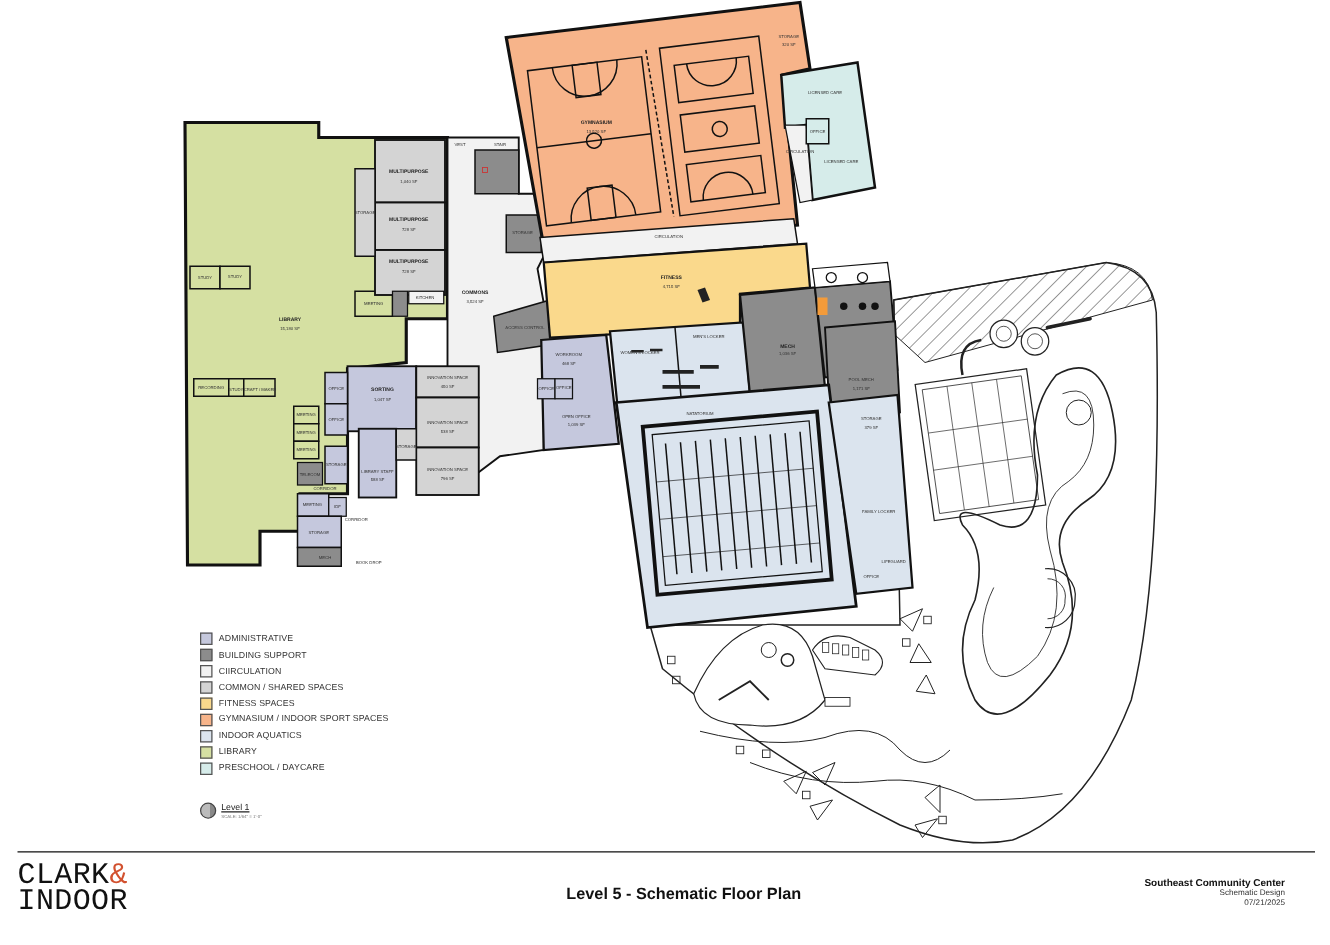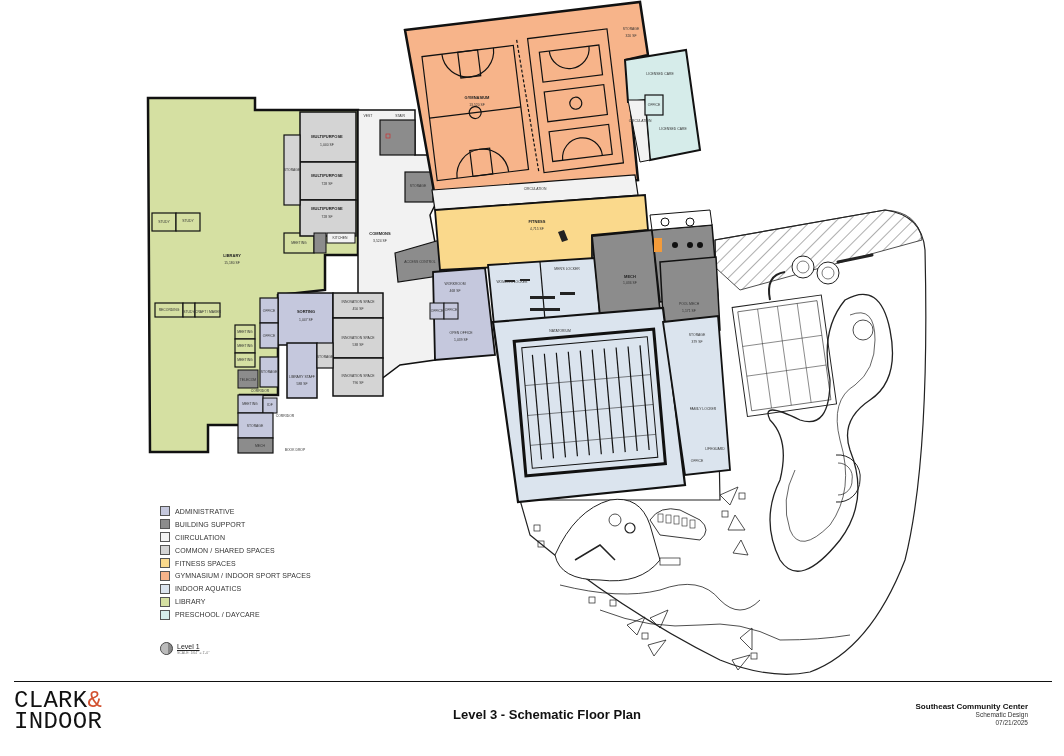--- a/index.html
+++ b/index.html
@@ -361,19 +361,19 @@
   </div>
 </div>
 
 <div class="rule"></div>
 
 <div class="logo">
   <div><span>CLARK</span><span class="amp">&amp;</span></div>
   <div>INDOOR</div>
 </div>
 
-<div class="sheet-title">Level 3 - Schematic Floor Plan</div>
+<div class="sheet-title">Level 5 - Schematic Floor Plan</div>
 
 <div class="proj">
   <div class="proj-name">Southeast Community Center</div>
   <div class="proj-sub">Schematic Design</div>
   <div class="proj-sub">07/21/2025</div>
 </div>
 
 </body></html>

